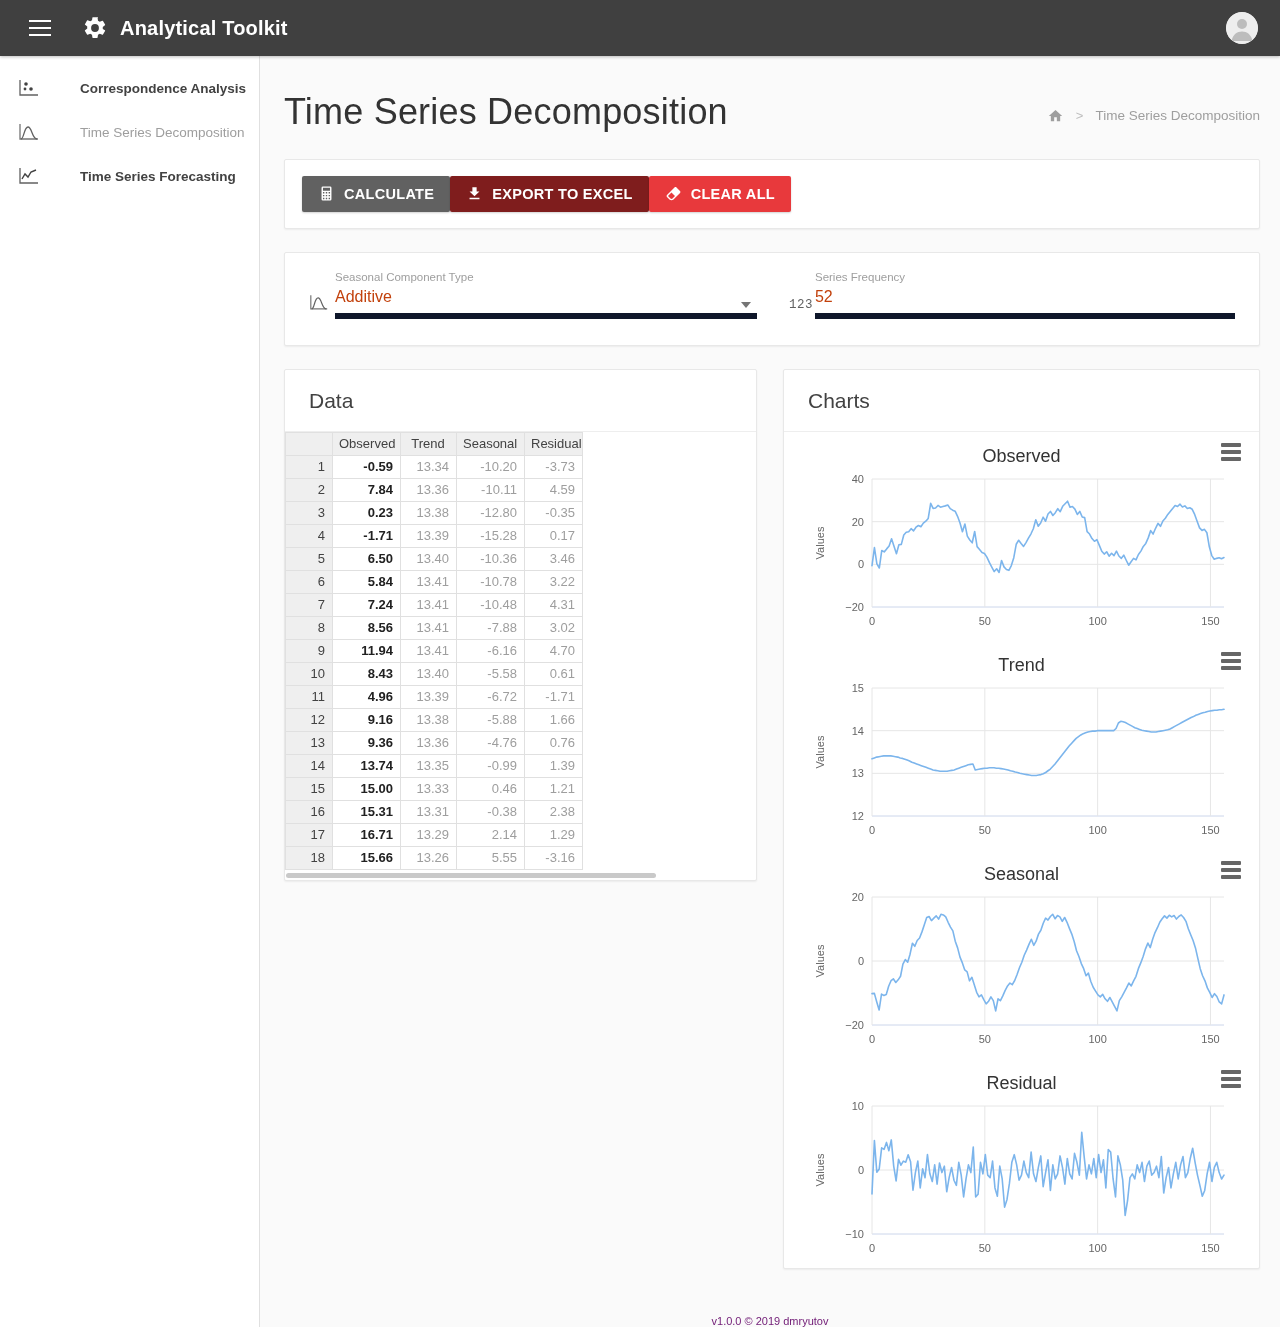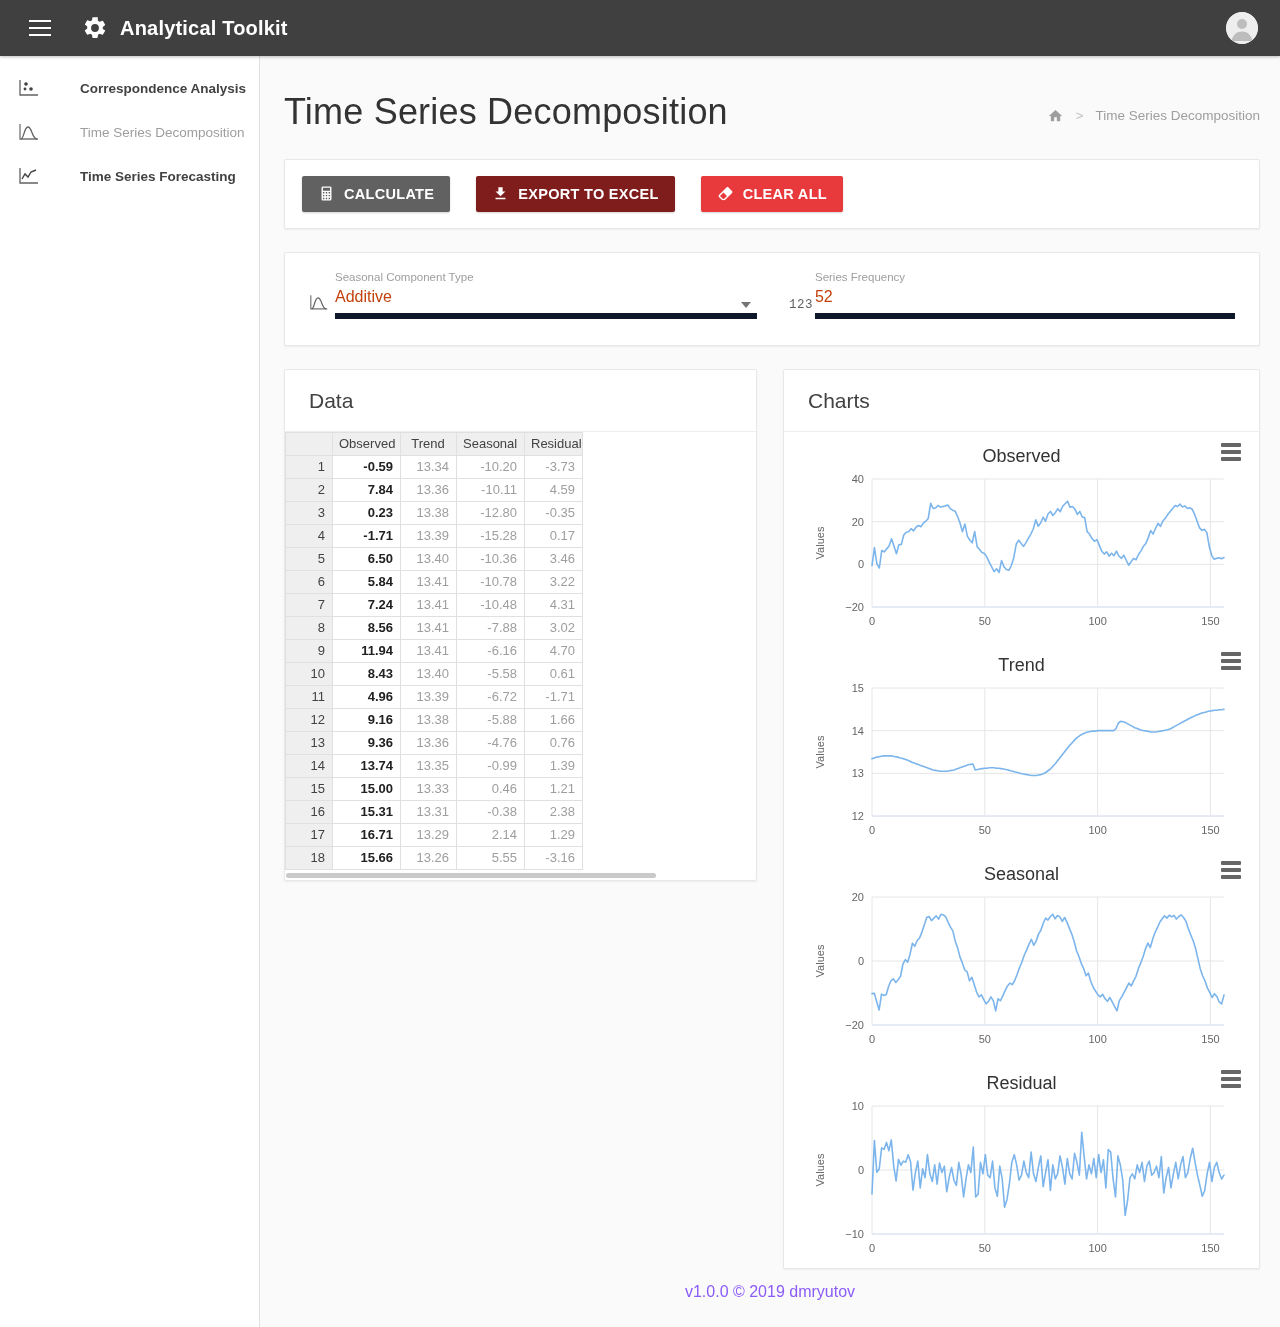--- a/index.html
+++ b/index.html
@@ -93,21 +93,21 @@
   
   .card {
     background: #fff;
     border: 1px solid #e8e8e8;
     border-radius: 2px;
     box-shadow: 0 1px 2px rgba(0,0,0,.06);
   }
   .toolbar-card {
     margin: 27px 20px 0 24px;
     padding: 16px 17px;
-    display: flex; gap: 26px;
+    display: flex; 
   }
   .btn {
     height: 36px; border: none; border-radius: 2px;
     color: #fff; font-size: 14.5px; font-weight: bold;
     letter-spacing: .3px;
     display: inline-flex; align-items: center; gap: 9px;
     padding: 0 16px; cursor: pointer;
     font-family: "Liberation Sans", sans-serif;
     box-shadow: 0 1px 2px rgba(0,0,0,.18);
   }
@@ -224,22 +224,22 @@
   }
   .gridline { stroke: #e6e6e6; stroke-width: 1; }
   .axisline  { stroke: #ccd6eb; stroke-width: 1; }
   .series { fill: none; stroke: #7cb5ec; stroke-width: 1.6;
             stroke-linejoin: round; stroke-linecap: round; }
 
   
   .footer {
     position: absolute; left: 260px; bottom: 0;
     width: 1020px; height: 44px;
-    display: flex; align-items: flex-start; justify-content: center;
-    font-size: 16px; color: #8b5cf6;
+    display: flex; align-items: flex-end; justify-content: center;
+    font-size: 11px; color: #701a75;
     background: #fafafa;
   }
 </style>
 </head>
 <body>
 
 <div class="appbar">
   <div class="menu-btn">
     <i></i>
       <i></i>

